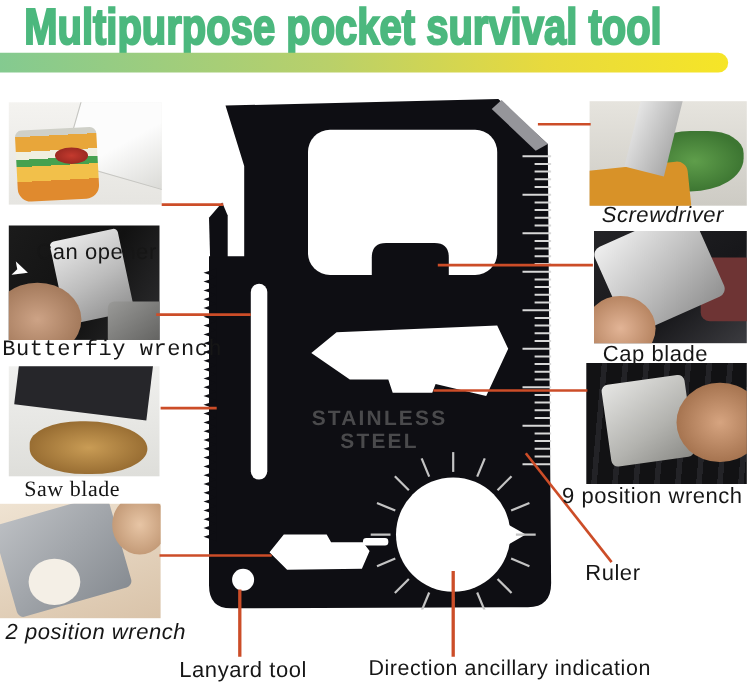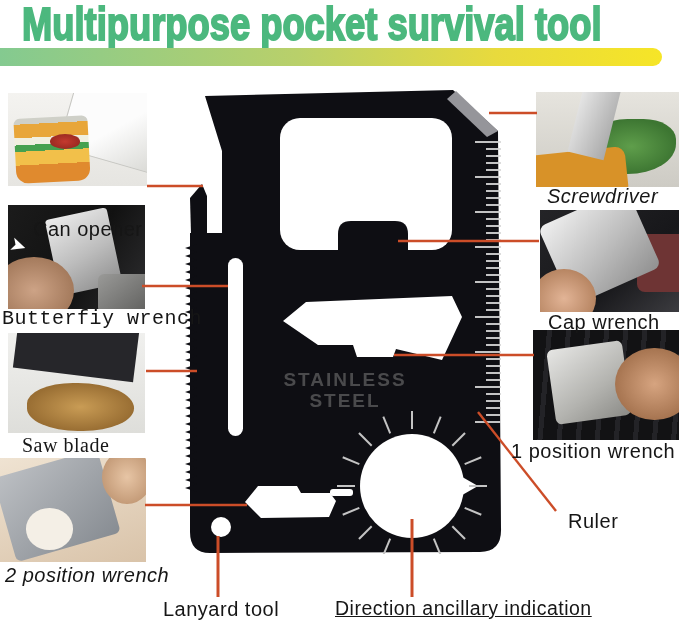--- a/index.html
+++ b/index.html
@@ -205,17 +205,17 @@
     <line x1="218" y1="536" x2="218" y2="597" stroke-width="3"></line>
     <line x1="412" y1="519" x2="412" y2="597" stroke-width="3"></line>
   </g>
 </svg>
 
 <div class="cap" style="left:33px;top:184px;margin-top:34px;">Can opener</div>
 <div class="cap" style="left:2px;top:308px;font-family:Liberation Mono, monospace;">Butterfiy wrench</div>
 <div class="cap" style="left:22px;top:434px;font-family:Liberation Serif, serif;">Saw blade</div>
 <div class="cap" style="left:5px;top:564px;font-style:italic;">2 position wrench</div>
 <div class="cap" style="left:547px;top:185px;font-style:italic;">Screwdriver</div>
-<div class="cap" style="left:548px;top:311px;">Cap wrench</div>
-<div class="cap" style="left:511px;top:440px;">1 position wrench</div>
-<div class="cap" style="left:568px;top:510px;">Ruler</div>
+<div class="cap" style="left:548px;top:311px;">Cap blade</div>
+<div class="cap" style="left:511px;top:440px;">9 position wrench</div>
+<div class="cap" style="left:532px;top:510px;">Ruler</div>
 <div class="cap" style="left:163px;top:598px;">Lanyard tool</div>
-<div class="cap cap-sm" style="left:335px;top:598px;text-decoration:underline;">Direction ancillary indication</div>
+<div class="cap cap-sm" style="left:335px;top:598px;">Direction ancillary indication</div>
 
 </body></html>

